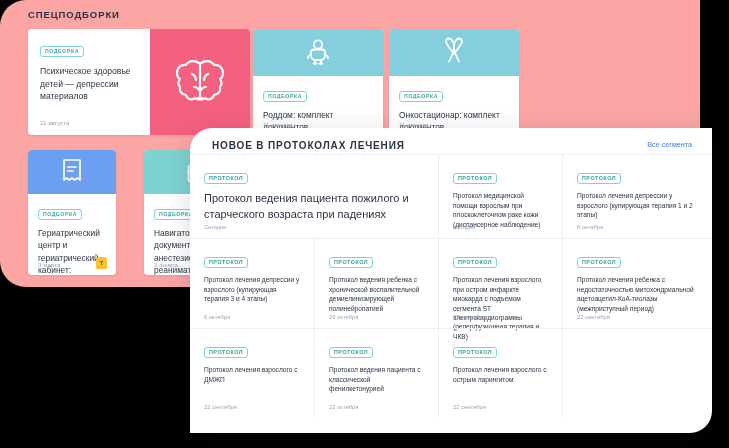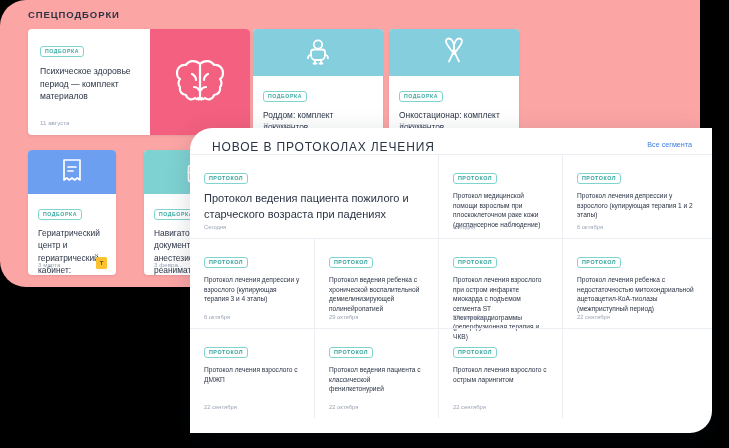--- a/index.html
+++ b/index.html
@@ -141,21 +141,21 @@
     box-shadow: 0 6px 26px rgba(20,28,50,0.16);
     overflow: hidden;
   }
   #overlay-header {
     position: absolute;
     left: 0; top: 0; right: 0; height: 28px;
     display: flex; align-items: center;
   }
   #overlay-title {
     position: absolute; left: 22px; top: 12px;
-    font-size: 12px; font-weight: normal;
+    font-size: 10px; font-weight: bold;
     letter-spacing: 0.85px; color: #2b3445;
   }
   #overlay-link {
     position: absolute; right: 20px; top: 12px;
     font-size: 7.2px; color: #3d7ce0;
     cursor: pointer;
   }
 
   #grid {
     position: absolute;
@@ -226,21 +226,21 @@
 </head>
 <body>
 
 <div id="bg-page">
 
   <div id="bg-section-title">СПЕЦПОДБОРКИ</div>
 
   <div class="card" id="card-mental">
     <div class="left">
       <span class="badge">ПОДБОРКА</span>
-      <div class="ttl">Психическое здоровье период — комплект материалов</div>
+      <div class="ttl">Психическое здоровье детей — депрессии материалов</div>
       <div class="dt">11 августа</div>
     </div>
     <div class="pink">
       <span>
         <svg width="58" height="48" viewBox="0 0 58 48" fill="none" stroke="#ffffff" stroke-width="2.2" stroke-linecap="round" stroke-linejoin="round">
           <path d="M29 8c-4-4-11-4-14 1-5-1-9 3-9 8 0 3 1 5 3 6-2 2-2 6 0 8-1 4 2 8 6 8 1 4 6 6 9 3 2 2 5 2 7 0"></path>
           <path d="M29 8c4-4 11-4 14 1 5-1 9 3 9 8 0 3-1 5-3 6 2 2 2 6 0 8 1 4-2 8-6 8-1 4-6 6-9 3-2 2-5 2-7 0"></path>
           <path d="M29 8v34"></path>
           <path d="M21 18c2 1 4 3 4 6M37 18c-2 1-4 3-4 6M23 31c2 0 4 1 5 3M35 31c-2 0-4 1-5 3"></path>
         </svg>

